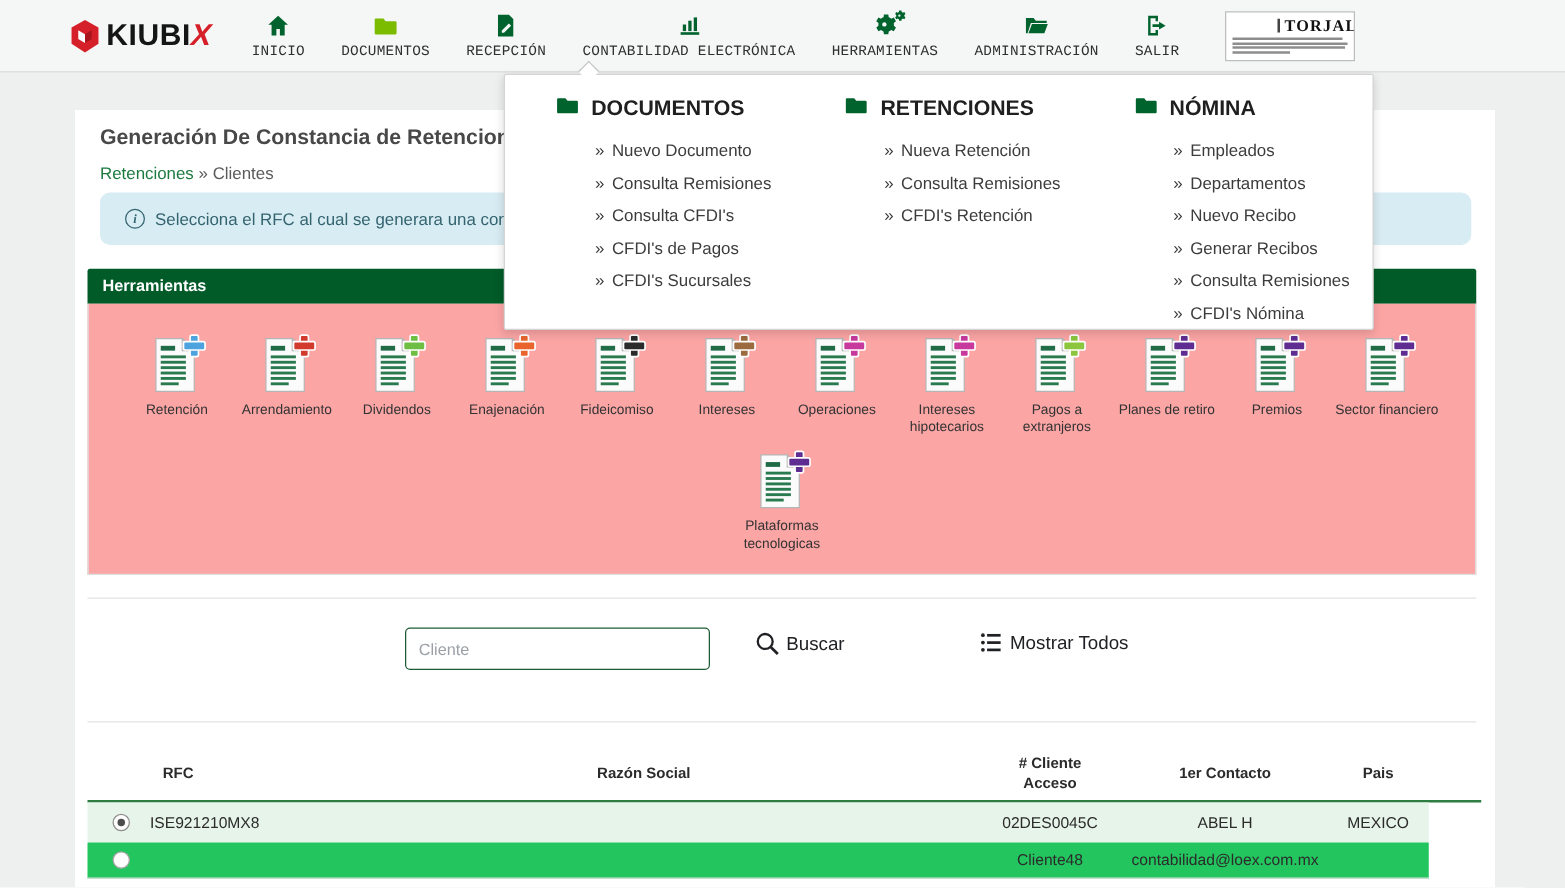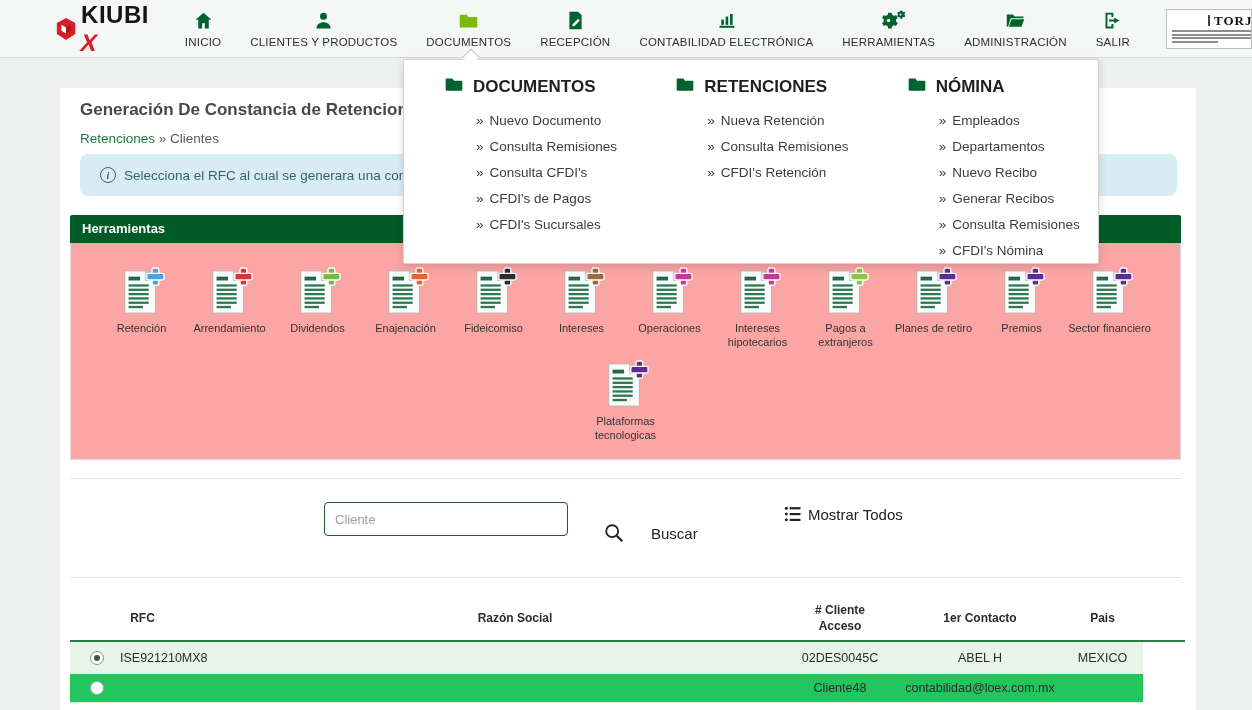--- a/index.html
+++ b/index.html
@@ -11,21 +11,21 @@
             background:#f5f6f6; border-bottom:1px solid #d9d9d9; z-index:40;
             display:flex; align-items:center; }
   .brand { display:flex; align-items:center; margin-left:55px; gap:4px; }
   .brand-text { font-size:24px; font-weight:800; color:#151515; letter-spacing:.5px; }
   .brand-x { color:var(--brand_red,#d5202a); display:inline-block; transform:skewX(-14deg); }
   .nav-items { display:flex; margin-left:32px; gap:29px; align-items:flex-start; }
   .nav-item { display:flex; flex-direction:column; align-items:center; cursor:pointer; }
   .nav-ic { height:22px; display:flex; align-items:center; color:var(--nav_icon_green,#00632e); }
   .nav-ic svg { width:21px; height:21px; }
   .nav-item.active .nav-ic { color:var(--nav_icon_active,#7cbc00); }
-  .nav-label { font-size:11.5px; color:#2f2f2f; margin-top:4px; letter-spacing:.2px; white-space:nowrap; }
+  .nav-label { font-size:11.5px; color:#2f2f2f; margin-top:4px; letter-spacing:.2px; white-space:nowrap;font-family:Liberation Mono, monospace; }
   .gear-wrap { position:relative; display:inline-block; }
   .gear-small { position:absolute; right:-7px; top:-4px; }
   .gear-small svg { width:11px; height:11px; }
 
   .partner { margin-left:36px; width:104px; height:40px; background:#fff; border:1px solid #bdbdbd;
              padding:3px 5px; overflow:hidden; }
   .partner-top { display:flex; align-items:center; gap:4px;padding-left:36px; }
   .partner-mark { width:16px; height:11px; border:1px solid #444; font-size:4px; line-height:10px;
                   text-align:center; color:#444; background:#eee; overflow:hidden; }
   .partner-name { font-family:"Liberation Serif", serif; font-weight:700; font-size:13px;
@@ -74,21 +74,21 @@
 
   
   .divider { position:absolute; left:10px; width:1111px; border-top:1px solid #e3e3e3; }
   .search-input { position:absolute; left:264px; top:414px; width:244px; height:34px;
                   border:1px solid var(--input_border_green,#1d5c33); border-radius:4px;
                   padding:0 10px; font-size:13px; color:#333; outline:none; background:#fff;
                   font-family:"Liberation Sans",sans-serif; }
   .search-input::placeholder { color:#9aa0a6; }
   .link-btn { position:absolute; display:flex; align-items:center; background:none; border:none;
               cursor:pointer; font-family:"Liberation Sans",sans-serif; }
-  .btn-buscar { left:543px; top:434px; gap:26px; }
+  .btn-buscar { left:543px; top:416px; gap:4px; }
   .btn-mostrar { left:723px; top:416px; gap:5px; }
   .link-btn span { font-size:15px; color:#202124; }
 
   
   .thead { position:absolute; left:10px; top:508px; width:1115px; height:44px; }
   .th { position:absolute; top:0; height:44px; display:flex; align-items:center; justify-content:center;
         text-align:center; font-size:12px; font-weight:700; color:#2b2b2b; line-height:1.35; }
   .h-rfc { left:40px; width:65px; }
   .h-razon { left:300px; width:290px; }
   .h-cliente { left:735px; width:70px; }
@@ -126,29 +126,20 @@
 
   <div class="nav-items">
     <div class="nav-item">
       <span class="nav-ic">
         <svg viewBox="0 0 24 24">
             <path d="M12 3l9 8.2h-3V21h-4.4v-6h-3.2v6H6v-9.8H3z" fill="currentColor"></path>
           </svg>
       </span>
       <span class="nav-label">INICIO</span>
     </div>
-    <div class="nav-item">
-      <span class="nav-ic">
-        <svg viewBox="0 0 24 24">
-            <circle cx="12" cy="7" r="4" fill="currentColor"></circle>
-            <path d="M4 21c0-4.4 3.6-7 8-7s8 2.6 8 7z" fill="currentColor"></path>
-          </svg>
-      </span>
-      <span class="nav-label">CLIENTES Y PRODUCTOS</span>
-    </div>
     <div class="nav-item active">
       <span class="nav-ic">
         <svg viewBox="0 0 24 24">
             <path d="M3 5.5h7l2 2.5h9a1 1 0 0 1 1 1V19a1 1 0 0 1-1 1H3a1 1 0 0 1-1-1V6.5a1 1 0 0 1 1-1z" fill="currentColor"></path>
           </svg>
       </span>
       <span class="nav-label">DOCUMENTOS</span>
     </div>
     <div class="nav-item">
       <span class="nav-ic">

